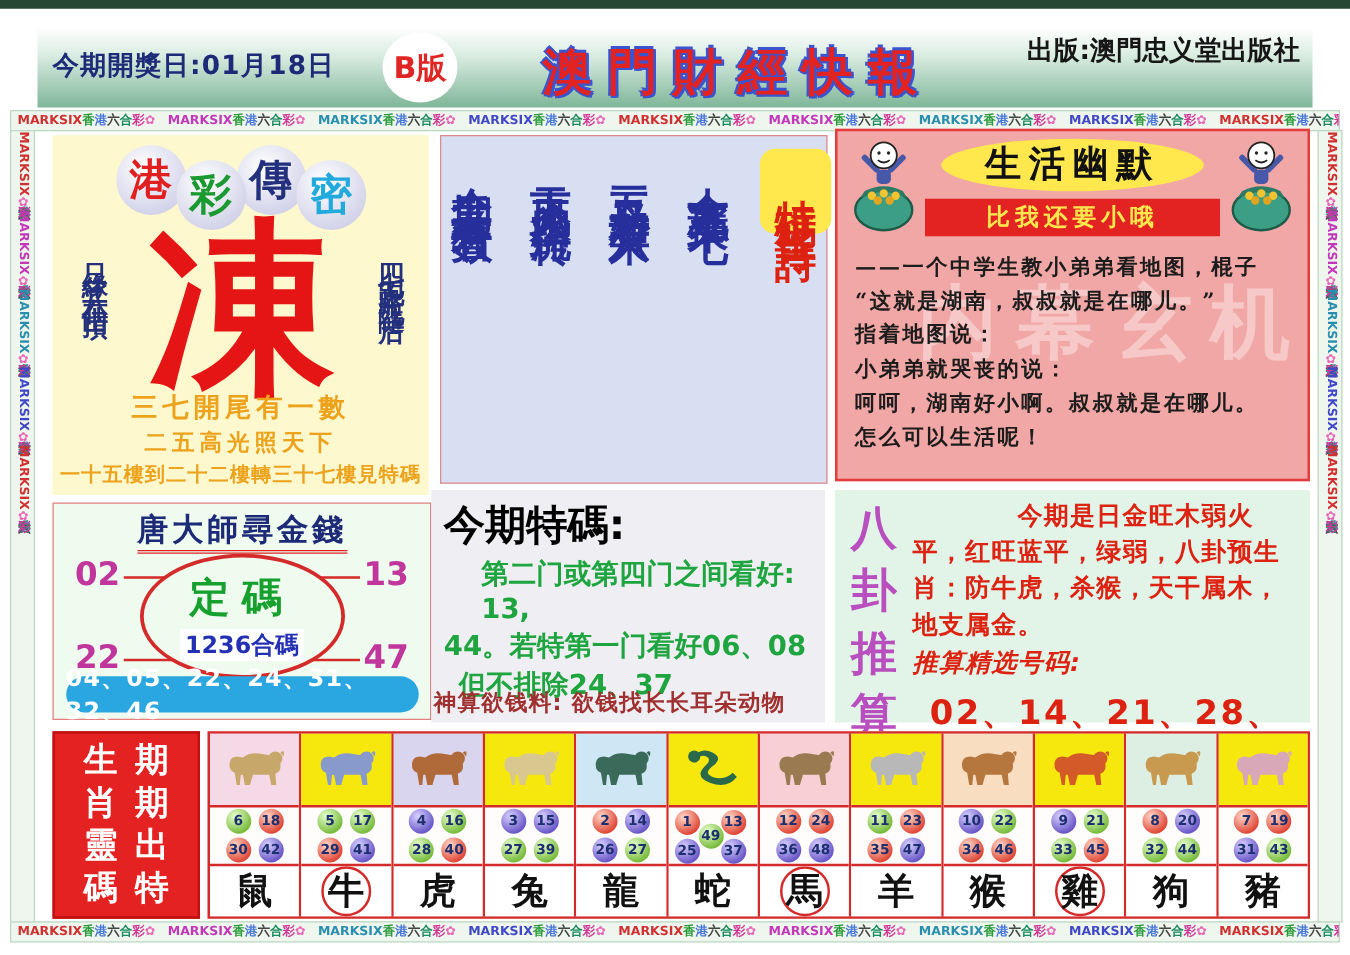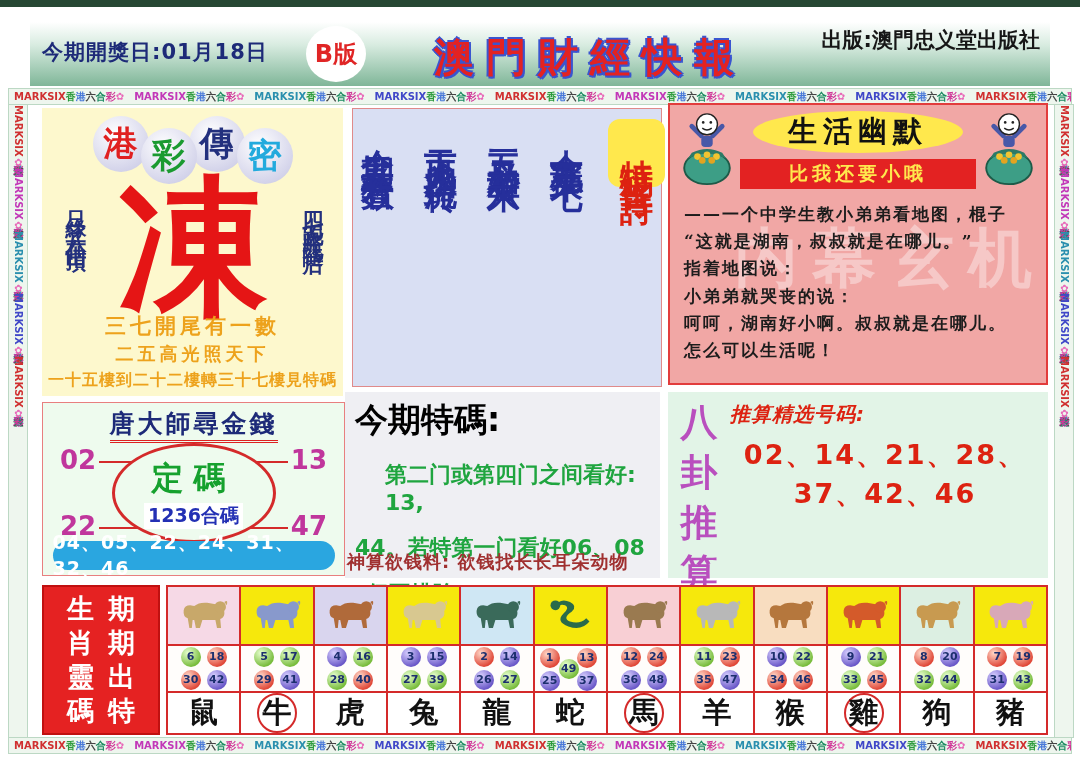--- a/index.html
+++ b/index.html
@@ -57,21 +57,21 @@
   
   .p-poem{position:absolute;left:352px;top:108px;width:308px;height:277px;background:#d9dff3;border:1px solid #e08a8a;
           display:flex;flex-direction:row;align-items:flex-start;justify-content:center;}
   .poem-col{writing-mode:vertical-rl;text-orientation:upright;font-size:33px;font-weight:bold;color:#262f9b;
             font-family:"DejaVu Serif",serif;letter-spacing:5px;margin:14px 9px 0 9px;}
   .poem-band{writing-mode:vertical-rl;text-orientation:upright;background:#ffe84d;border-radius:12px;
              color:#dd2211;font-size:33px;font-weight:bold;letter-spacing:8px;padding:14px 6px;margin:10px 4px 0 10px;}
   
   .p-special{position:absolute;left:345px;top:392px;width:315px;height:186px;background:#efeff3;}
   .sp-title{margin:6px 0 2px 10px;font-size:33px;font-weight:bold;color:#000000;}
-  .sp-line{font-size:22px;font-weight:bold;color:#1fa53f;margin:18px 6px 3px 10px;line-height:1.25;}
+  .sp-line{font-size:22px;font-weight:bold;color:#1fa53f;margin:3px 6px 3px 10px;line-height:1.25;}
   .sp-ind{margin-left:40px;} .sp-ind2{margin-left:22px;}
   .sp-footer{position:absolute;left:2px;bottom:4px;width:100%;font-size:18px;font-weight:bold;color:#a03030;letter-spacing:1px;}
   
   .p-humor{position:absolute;left:668px;top:103px;width:380px;height:282px;background:#f1a7a5;border:2px solid #e23c3c;box-sizing:border-box;}
   .h-ellipse{position:absolute;left:50%;top:6px;transform:translateX(-50%);width:210px;height:42px;background:#ffe84d;
              border-radius:50%;display:flex;align-items:center;justify-content:center;font-size:29px;font-weight:bold;
              color:#111;letter-spacing:6px;font-family:"DejaVu Serif",serif;}
   .h-banner{position:absolute;left:50%;top:54px;transform:translateX(-50%);width:236px;height:30px;background:#e32222;
             display:flex;align-items:center;justify-content:center;font-size:19px;font-weight:bold;color:#ffe84d;letter-spacing:4px;}
   .h-water{position:absolute;left:0;top:110px;width:100%;text-align:right;font-size:64px;font-weight:bold;
@@ -230,20 +230,21 @@
   </div>
 
   <div class="p-bagua">
     <div class="bg-title" id="bagua-title">
         <div>八</div>
         <div>卦</div>
         <div>推</div>
         <div>算</div>
       </div>
     <div class="bg-body">
+      <p>今期是日金旺木弱火平，红旺蓝平，绿弱，八卦预生肖：防牛虎，杀猴，天干属木，地支属金。</p>
       <div class="bg-pick">推算精选号码:</div>
       <div class="bg-nums">02、14、21、28、37、42、46</div>
     </div>
   </div>
 
   <div class="zodiac">
     <div class="z-legend">
       <div class="lcol" id="legend-col-0">
           <div>生</div>
           <div>肖</div>

